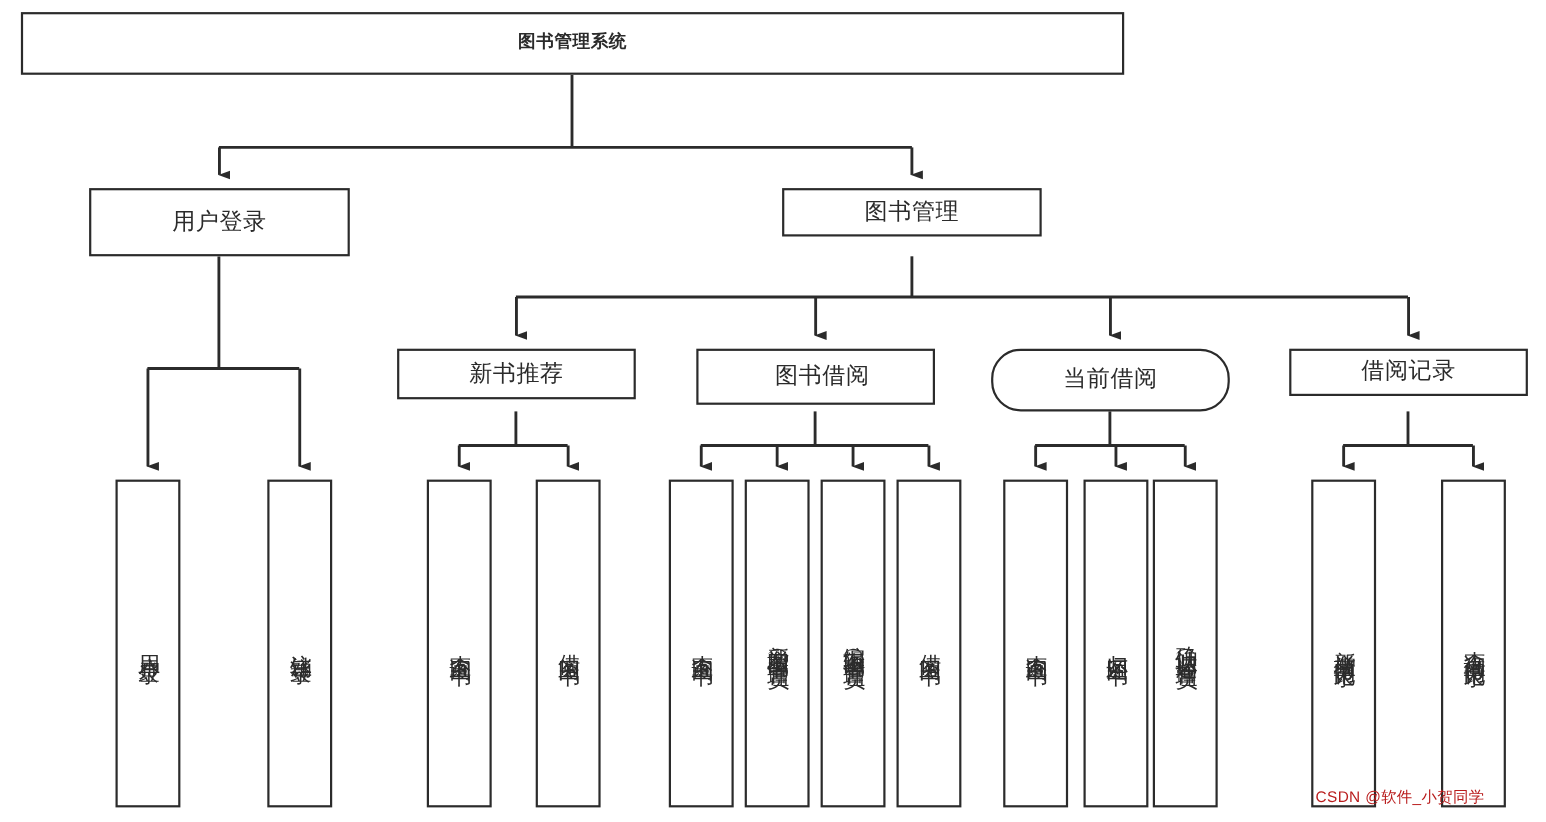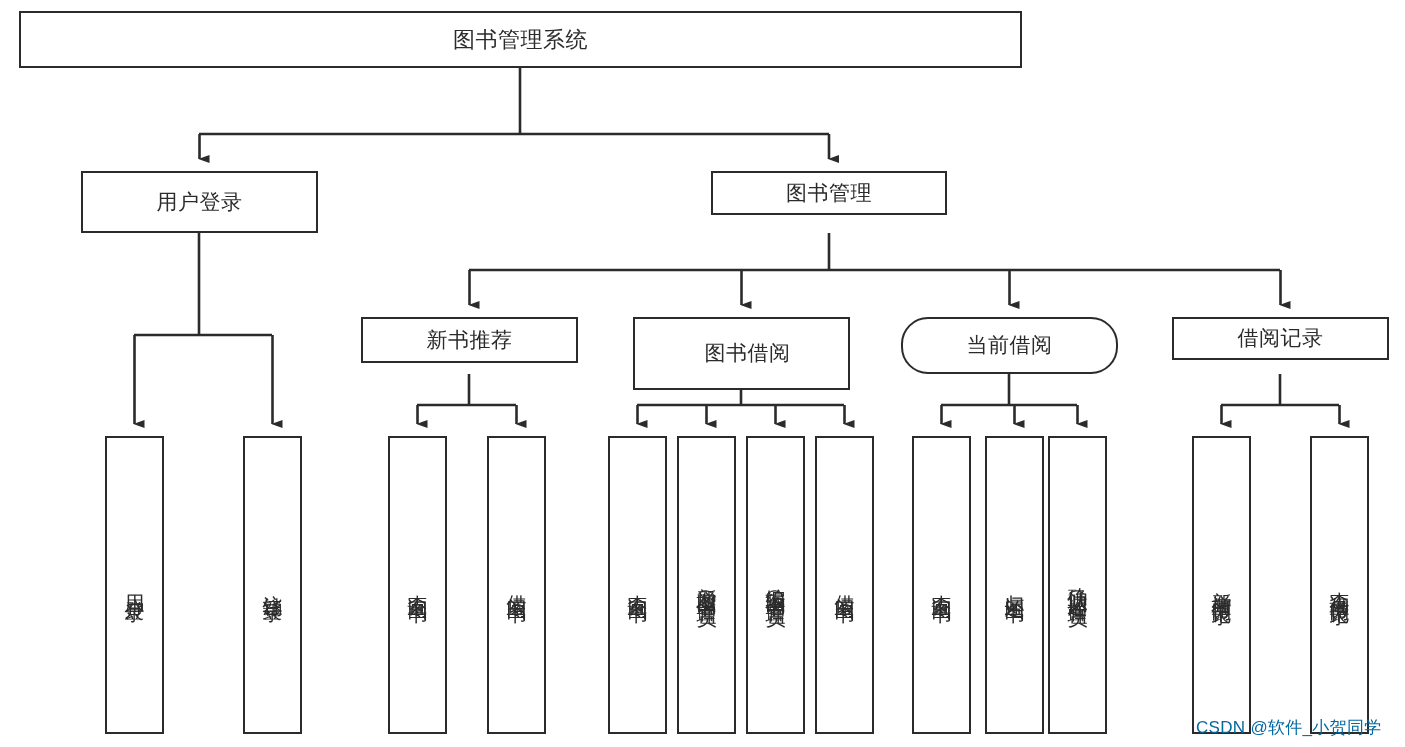--- a/index.html
+++ b/index.html
@@ -42,26 +42,27 @@
     white-space: nowrap;
     text-align: center;
   }
   .node-box.vertical .node-label {
     writing-mode: vertical-rl;
     text-orientation: upright;
     letter-spacing: 3px;
     font-size: 20px;
   }
   .node-box.root .node-label {
-    font-size: 22px;
+    font-size: 16px;
+    font-weight: bold;
   }
   .watermark {
     position: absolute;
-    color: #0369a1;
-    font-size: 17px;
+    color: #b91c1c;
+    font-size: 14px;
     letter-spacing: 0.3px;
     white-space: nowrap;
     user-select: none;
   }
 </style>
 </head>
 <body>
 
 <div id="diagram-root">
 
@@ -115,21 +116,21 @@
   <div class="node-box" style="left: 81px; top: 171px; width: 237px; height: 62px;">
     <span class="node-label">用户登录</span>
   </div>
   <div class="node-box" style="left: 711px; top: 171px; width: 236px; height: 44px;">
     <span class="node-label">图书管理</span>
   </div>
 
   <div class="node-box" style="left: 361px; top: 317px; width: 217px; height: 46px;">
     <span class="node-label">新书推荐</span>
   </div>
-  <div class="node-box" style="left: 633px; top: 317px; width: 217px; height: 73px; padding-left: 12px;">
+  <div class="node-box" style="left: 633px; top: 317px; width: 217px; height: 51px; padding-left: 12px;">
     <span class="node-label">图书借阅</span>
   </div>
   <div class="node-box" style="left: 901px; top: 317px; width: 217px; height: 57px; border-radius: 27px;">
     <span class="node-label">当前借阅</span>
   </div>
   <div class="node-box" style="left: 1172px; top: 317px; width: 217px; height: 43px;">
     <span class="node-label">借阅记录</span>
   </div>
 
   <div class="node-box vertical" style="left: 105px; top: 436px; width: 59px; height: 298px;">

